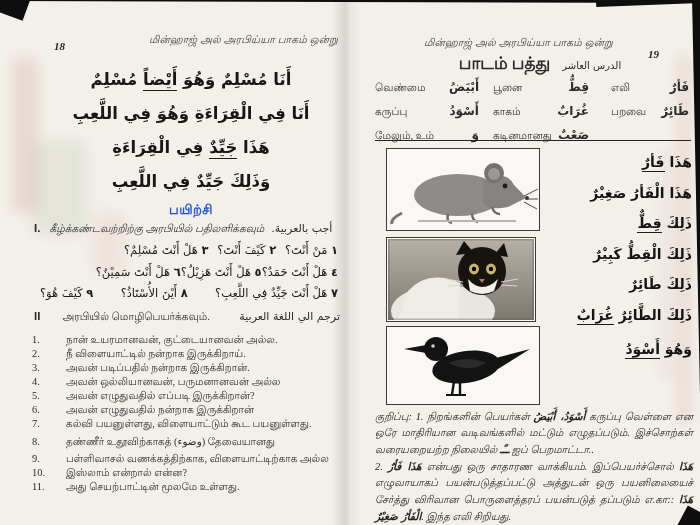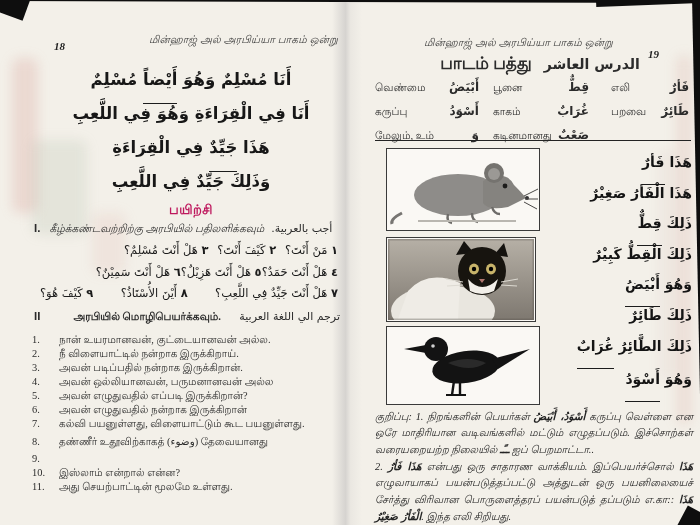--- a/index.html
+++ b/index.html
@@ -19,33 +19,33 @@
   .g1{left:12px;top:58px;width:26px;height:155px;background:rgba(205,125,115,.20);}
   .g2{left:32px;top:140px;width:55px;height:95px;background:rgba(150,165,140,.16);}
   .g3{right:8px;top:55px;width:16px;height:370px;background:rgba(210,140,130,.17);}
   .g4{left:92px;top:212px;width:34px;height:62px;background:rgba(210,150,140,.12);}
   .g5{right:26px;top:150px;width:14px;height:230px;background:rgba(200,150,150,.10);}
   
   .runtitle{font-style:italic;font-size:10.5px;color:#3c3c3c;text-align:right;letter-spacing:.2px;}
   .pageno{font-style:italic;font-weight:bold;font-size:11px;color:#222;}
   .ar{font-family:"DejaVu Sans",sans-serif;direction:rtl;unicode-bidi:embed;}
   .bigar{font-size:16.5px;font-weight:bold;text-align:center;line-height:34px;color:#171717;}
-  .u{border-bottom:1.3px solid #1c1c1c;padding-bottom:14px;}
-  .exhead{font-weight:bold;font-size:13px;text-align:center;letter-spacing:.5px;color:#be185d;}
+  .u{border-bottom:1.3px solid #1c1c1c;padding-bottom:1px;}
+  .exhead{font-weight:bold;font-size:13px;text-align:center;letter-spacing:.5px;color:#1d4ed8;}
   .secline{display:flex;align-items:baseline;font-size:10.6px;}
   .roman{font-weight:bold;font-size:11.5px;font-family:"Liberation Sans",sans-serif;}
   .qrow{display:flex;flex-direction:row-reverse;justify-content:space-between;
         font-size:11.5px;font-weight:500;height:21.5px;color:#1b1b1b;}
   .q{white-space:nowrap;}
   .qn{font-weight:bold;}
   .titem{display:flex;font-size:10.4px;line-height:13.6px;margin-bottom:.45px;}
   .titem .n{width:22px;flex:none;text-align:left;padding-left:2px;}
-  .titem .t{margin-left:5px;}
+  .titem .t{margin-left:12px;}
   .lesson-ta{font-weight:bold;font-size:17px;}
-  .lesson-ar{font-weight:bold;font-size:14px;}
+  .lesson-ar{font-weight:normal;font-size:10px;}
   .vrow{display:flex;font-size:10.6px;height:24px;align-items:baseline;}
   .vcell{display:flex;justify-content:space-between;align-items:baseline;}
   .vcell .var{font-size:12px;font-weight:bold;}
   .c1{width:104px;margin-right:14px;justify-content:space-between;}
   .c2{width:96px;margin-right:22px;}
   .c3{width:78px;}
   .rule{background:#232323;height:1.3px;}
   .figbox{border:1.4px solid #3a3a3a;background:#faf8f4;display:flex;align-items:center;justify-content:center;overflow:hidden;}
   .sent{font-size:14px;font-weight:bold;text-align:right;line-height:30.6px;color:#141414;}
   .note{font-size:10.35px;line-height:16px;text-align:justify;color:#242424;font-style:italic;}
@@ -93,21 +93,21 @@
     </div>
     <div class="qrow">
       <span class="q ar"><span class="qn">٧</span> <span>هَلْ أَنْتَ جَيِّدٌ فِي اللَّعِبِ؟</span></span>
       <span class="q ar"><span class="qn">٨</span> <span>أَيْنَ الأُسْتَاذُ؟</span></span>
       <span class="q ar"><span class="qn">٩</span> <span>كَيْفَ هُوَ؟</span></span>
     </div>
   </div>
 
   <div class="abs secline" style="left:34px;top:310px;width:306px;">
     <span class="roman">II</span>
-    <span style="margin-left:33px;font-weight:bold;">அரபியில் மொழிபெயர்க்கவும்.</span>
+    <span style="margin-left:22px;">அரபியில் மொழிபெயர்க்கவும்.</span>
     <span class="ar" style="margin-left:auto;font-size:11px;">ترجم الي اللغة العربية</span>
   </div>
 
   <div class="abs" style="left:30px;top:333px;width:314px;">
     <div class="titem">
         <span class="n">1.</span>
         <span class="t">நான் உயரமானவன், குட்டையானவன் அல்ல.</span>
       </div>
     <div class="titem">
         <span class="n">2.</span>
@@ -132,20 +132,21 @@
     <div class="titem">
         <span class="n">7.</span>
         <span class="t">கல்வி பயனுள்ளது, விளையாட்டும் கூட பயனுள்ளது.</span>
       </div>
     <div class="titem" style="margin-top:4px;">
         <span class="n">8.</span>
         <span class="t">தண்ணீர் உதூவிற்காகத் (وضوء) தேவையானது</span>
       </div>
     <div class="titem" style="margin-top:4px;">
         <span class="n">9.</span>
+        <span class="t">பள்ளிவாசல் வணக்கத்திற்காக, விளையாட்டிற்காக அல்ல</span>
       </div>
     <div class="titem">
         <span class="n">10.</span>
         <span class="t">இஸ்லாம் என்றால் என்ன?</span>
       </div>
     <div class="titem">
         <span class="n">11.</span>
         <span class="t">அது செயற்பாட்டின் மூலமே உள்ளது.</span>
       </div>
   </div>
@@ -253,21 +254,20 @@
       <path d="M58 66 L70 66 M66 66 L78 66" stroke="#131313" stroke-width="2"></path>
       <path d="M60 34 Q80 26 98 34 Q82 44 60 34 Z" fill="#2a2a2a"></path>
     </svg>
   </div>
 
   <div class="abs" style="left:540px;top:147px;width:152px;">
     <div class="ar sent"><span>هَذَا </span><span class="u">فَأرٌ</span><span></span></div>
     <div class="ar sent"><span>هَذَا الْفَأرُ صَغِيْرٌ</span><span class="u"></span><span></span></div>
     <div class="ar sent"><span>ذَلِكَ </span><span class="u">قِطٌّ</span><span></span></div>
     <div class="ar sent"><span>ذَلِكَ الْقِطُّ كَبِيْرٌ</span><span class="u"></span><span></span></div>
-    <div class="ar sent"><span>وَهُوَ </span><span class="u">أَبْيَضُ</span><span></span></div>
     <div class="ar sent"><span>ذَلِكَ طَائِرٌ</span><span class="u"></span><span></span></div>
     <div class="ar sent"><span>ذَلِكَ الطَّائِرُ </span><span class="u">غُرَابٌ</span><span></span></div>
     <div class="ar sent" style="margin-top:3px;"><span>وَهُوَ </span><span class="u">أَسْوَدُ</span><span></span></div>
   </div>
 
   <div class="abs note" style="left:375px;top:408px;width:318px;">
     <div>
       <span>குறிப்பு: 1.  நிறங்களின் பெயர்கள் </span><span class="ar">أَسْوَدُ، أَبْيَضُ</span><span> கருப்பு வெள்ளை என ஒரே மாதிரியான வடிவங்களில் மட்டும் எழுதப்படும். இச்சொற்கள் வரையறையற்ற நிலையில் </span><span class="ar">ــًـ</span><span> ஐப் பெறமாட்டா..</span>
     </div>
     <div>

